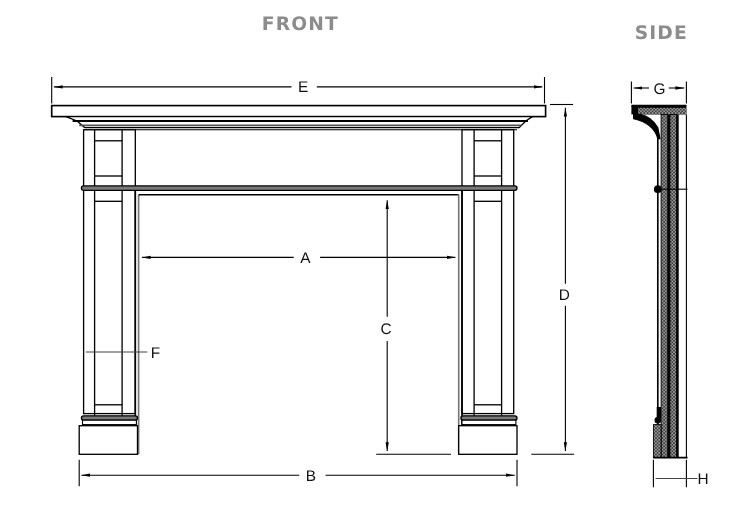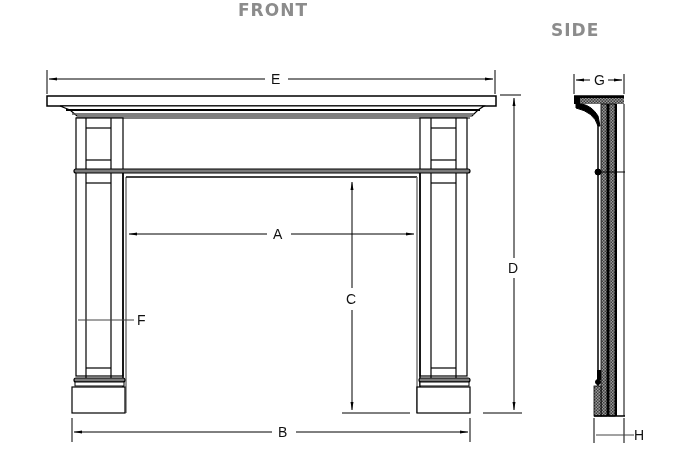--- a/index.html
+++ b/index.html
@@ -1,19 +1,19 @@
 <!DOCTYPE html>
 <html><head>
   <meta charset="utf-8">
   <style>
     html, body { margin: 0; padding: 0; background: #ffffff; }
     body { width: 680px; height: 472px; overflow: hidden; position: relative; font-family: "Liberation Sans", sans-serif; }
     .view-title { position: absolute; font-family: "DejaVu Sans", sans-serif; font-weight: bold; color: #8c8c8c; letter-spacing: 1px; font-size: 17px; }
-    #front-title { left: 238px; top: 0; text-align: right; }
-    #side-title { left: 551px; top: 20px; }
+    #front-title { left: 238px; top: 12px; text-align: right; }
+    #side-title { left: 577px; top: 20px; }
     svg { position: absolute; left: 0; top: 0; }
     .dim-label { font-family: "Liberation Sans", sans-serif; font-size: 14px; fill: #111; }
   </style>
 </head>
 <body>
 
 <div id="front-title" class="view-title">FRONT</div>
 <div id="side-title" class="view-title">SIDE</div>
 
 <svg width="680" height="472" viewBox="0 0 680 472">

